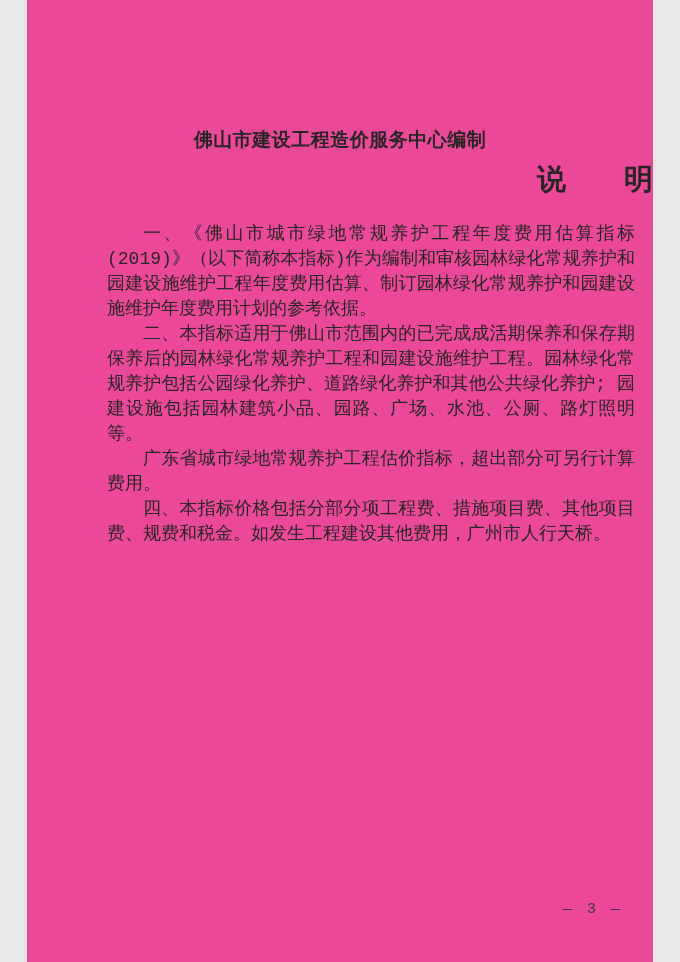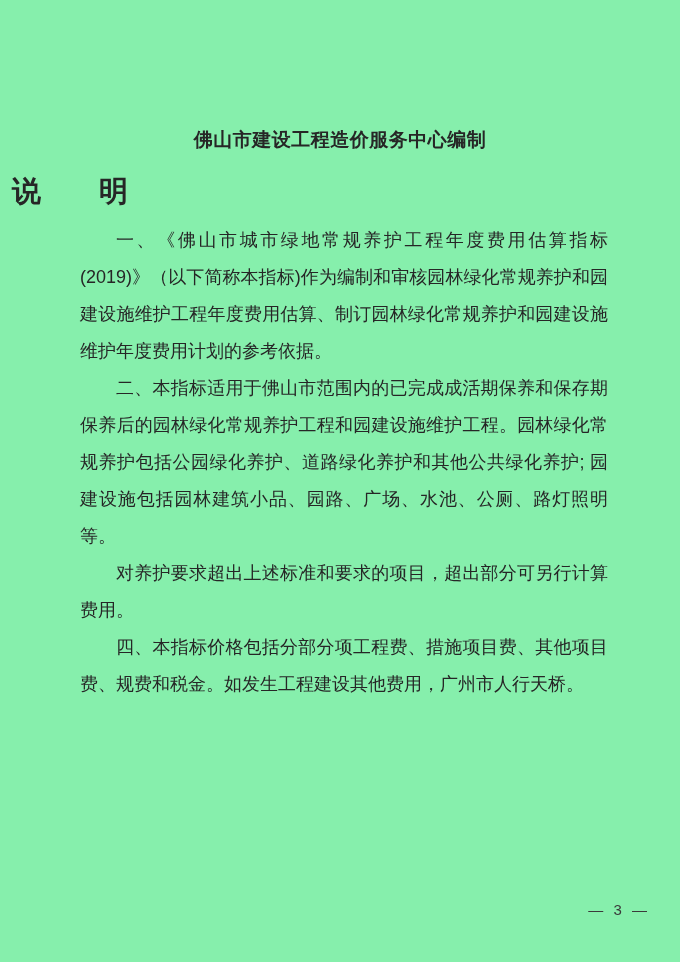--- a/index.html
+++ b/index.html
@@ -2,56 +2,56 @@
 <html lang="zh"><head>
 <meta charset="utf-8">
 <style>
   html, body {
     margin: 0;
     padding: 0;
     background: #e8e8e8;
   }
   .page {
     position: relative;
-    width: 680px;
+    width: 626px;
     height: 962px;
     margin: 0 auto;
-    background: #86efac;
-    font-family: Liberation Sans, sans-serif;
+    background: #ec4899;
+    font-family: Liberation Mono, monospace;
     color: #262626;
     overflow: hidden;
   }
   .compiler-line {
     position: absolute;
     top: 127px;
     left: 0;
     width: 100%;
     text-align: center;
     font-size: 19px;
     font-weight: bold;
     letter-spacing: 0.5px;
   }
   .section-title {
     position: absolute;
     top: 160px;
     left: 0;
     width: 100%;
-    margin: 12px;
-    text-align: left;
+    margin: 0;
+    text-align: right;
     font-size: 29px;
     font-weight: bold;
     white-space: pre;
   }
   .doc-body {
     position: absolute;
     top: 222px;
     left: 80px;
     width: 528px;
     font-size: 18px;
-    line-height: 37px;
+    line-height: 25px;
     text-align: justify;
   }
   .doc-body p {
     margin: 0;
     padding: 0;
     text-indent: 2em;
   }
   .page-number {
     position: absolute;
     right: 30px;
@@ -67,19 +67,19 @@
 
 <div class="page">
 
   <div class="compiler-line">佛山市建设工程造价服务中心编制</div>
 
   <h1 class="section-title">说　　明</h1>
 
   <div class="doc-body">
     <p>一、《佛山市城市绿地常规养护工程年度费用估算指标(2019)》（以下简称本指标)作为编制和审核园林绿化常规养护和园建设施维护工程年度费用估算、制订园林绿化常规养护和园建设施维护年度费用计划的参考依据。</p>
     <p>二、本指标适用于佛山市范围内的已完成成活期保养和保存期保养后的园林绿化常规养护工程和园建设施维护工程。园林绿化常规养护包括公园绿化养护、道路绿化养护和其他公共绿化养护; 园建设施包括园林建筑小品、园路、广场、水池、公厕、路灯照明等。</p>
-    <p>对养护要求超出上述标准和要求的项目，超出部分可另行计算费用。</p>
+    <p>广东省城市绿地常规养护工程估价指标，超出部分可另行计算费用。</p>
     <p>四、本指标价格包括分部分项工程费、措施项目费、其他项目费、规费和税金。如发生工程建设其他费用，广州市人行天桥。</p>
   </div>
 
   <div class="page-number">— 3 —</div>
 
 </div>
 
 </body></html>

